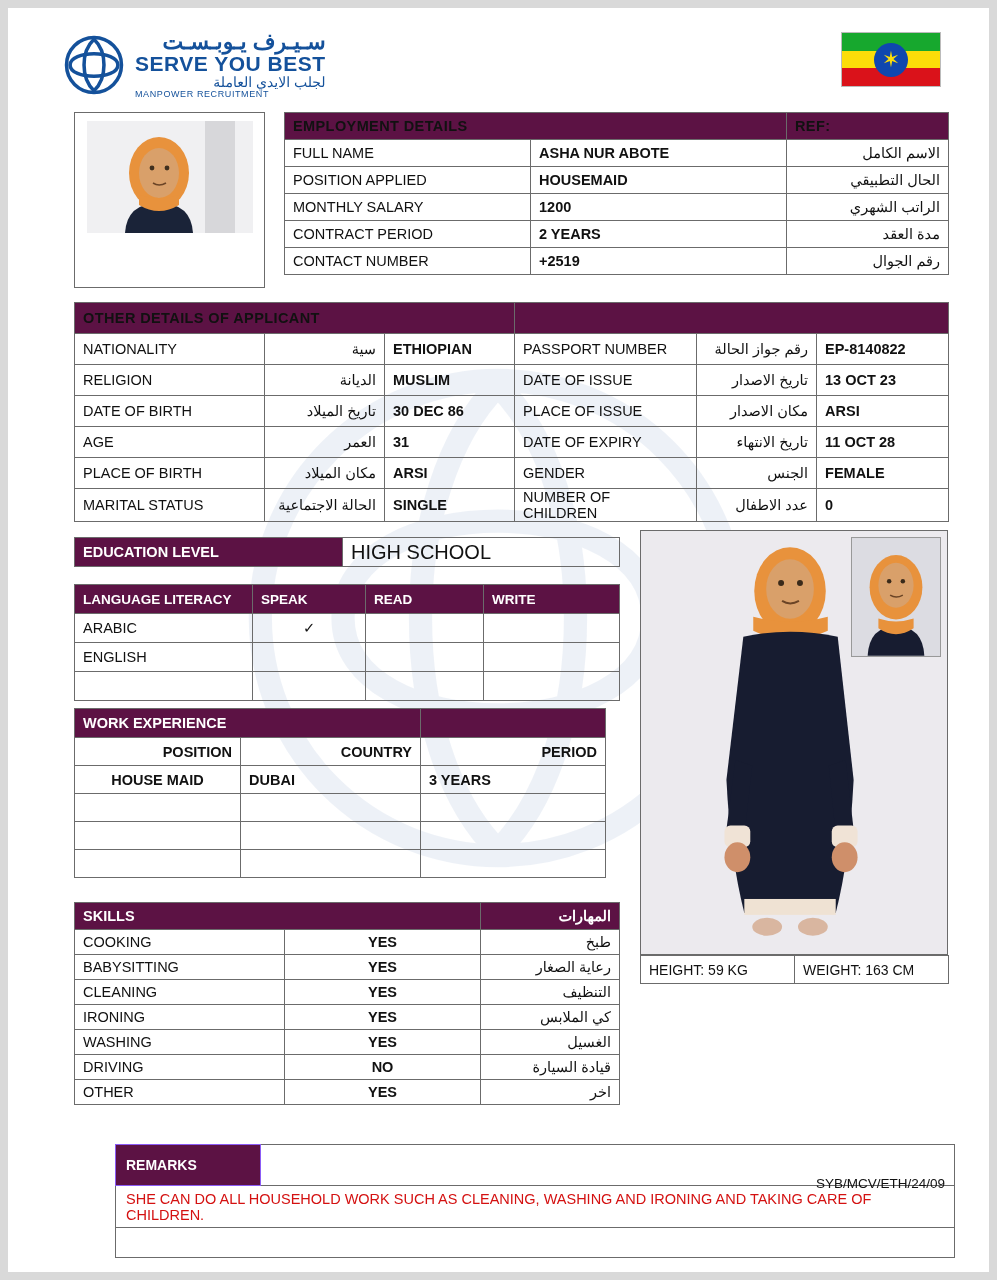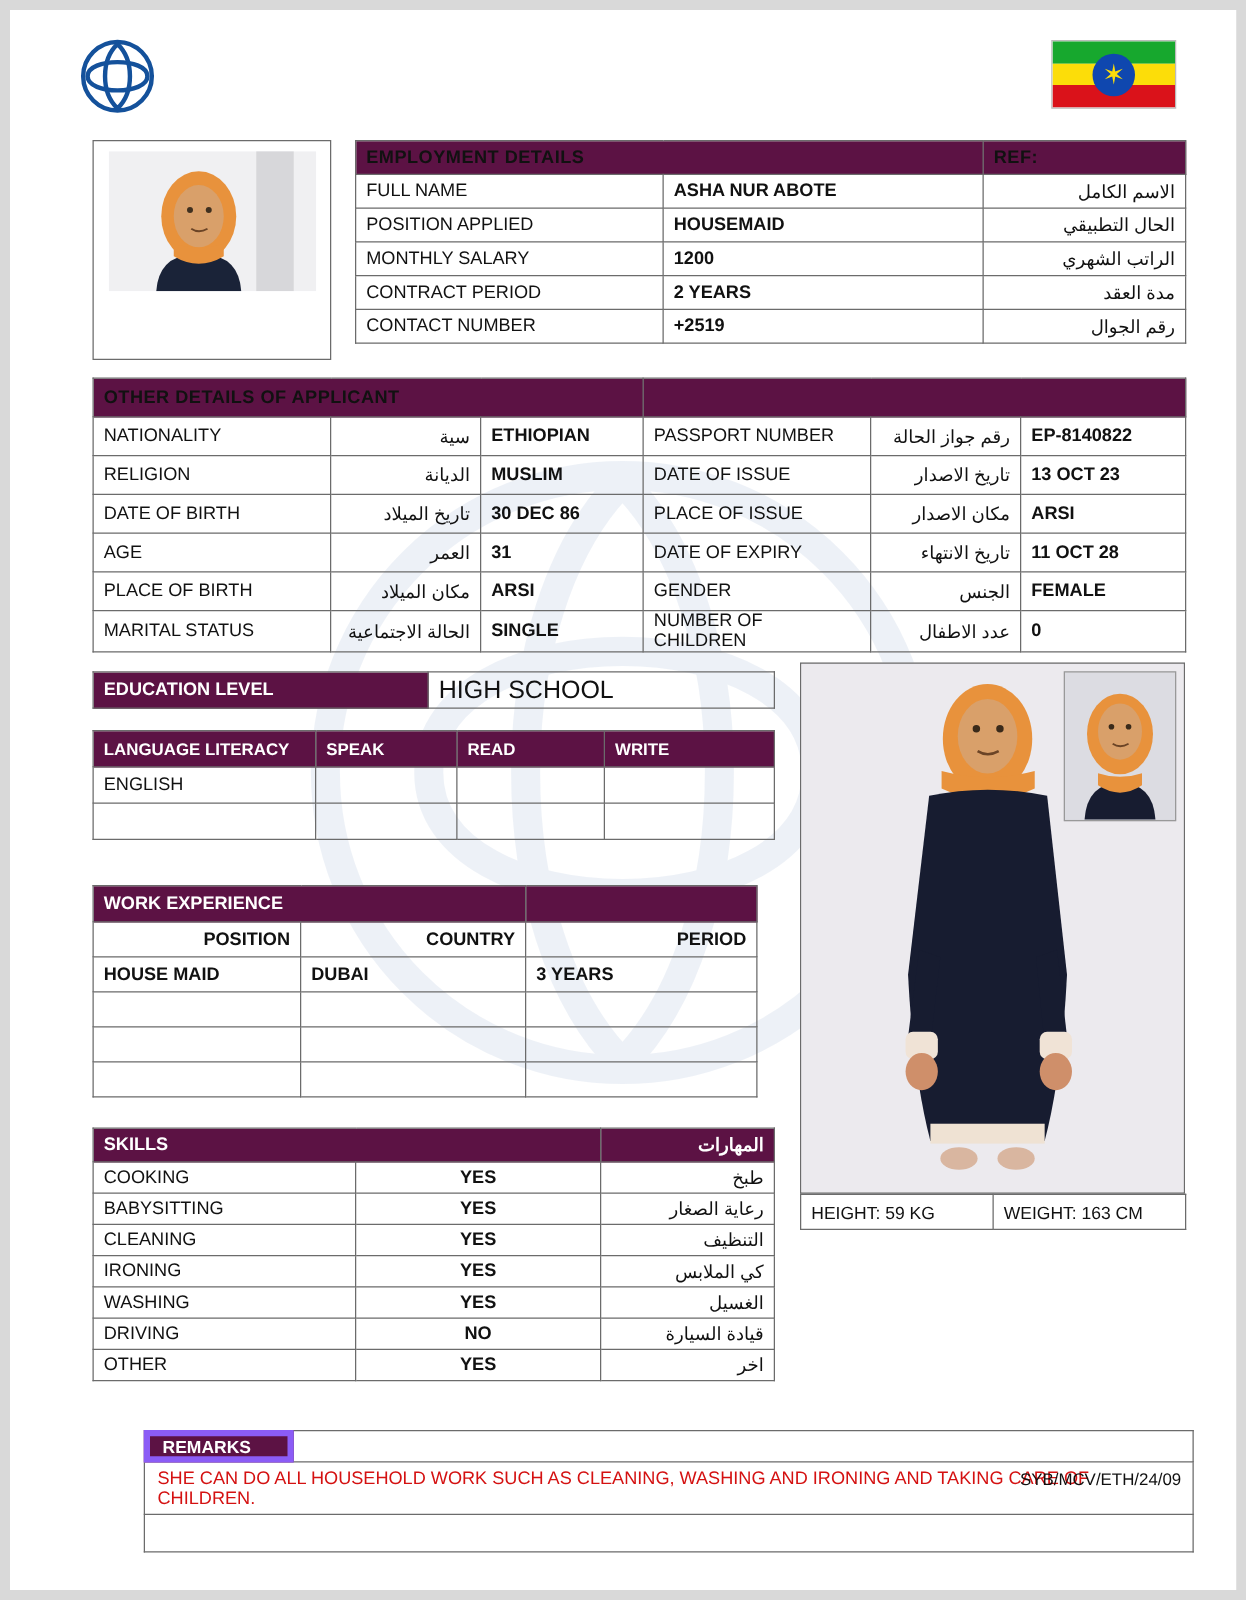--- a/index.html
+++ b/index.html
@@ -74,38 +74,38 @@
   .lang { position: absolute; left: 66px; top: 576px; width: 545px; }
   .lang th { background: #5c1244; color: #fff; font-weight: bold; font-size: 13.5px; height: 29px; }
   .lang td { height: 29px; }
   .chk { text-align: center; font-size: 16px; }
 
   
   .work { position: absolute; left: 66px; top: 700px; width: 531px; }
   .work .hdr { background: #5c1244; color: #fff; font-weight: bold; height: 29px; }
   .work th { text-align: right; font-weight: bold; height: 28px; font-size: 14.5px; padding-left: 36px; }
   .work td { height: 28px; }
-  .work .c { text-align: left; }
+  .work .c { text-align: center; }
 
   
   .skills { position: absolute; left: 66px; top: 894px; width: 545px; }
   .skills .hdr { background: #5c1244; color: #fff; font-weight: bold; height: 27px; }
   .skills td { height: 25px; }
   .skills .y { text-align: center; }
 
   
   .bigphoto { position: absolute; left: 632px; top: 522px; width: 308px; height: 425px; border: 1px solid #6b6b6b; overflow:hidden; background: #e9e9ec; }
   .inset { position:absolute; right: 6px; top: 6px; width: 90px; height: 120px; border: 1px solid #999; overflow:hidden; background:#d8d8dd; }
   .hw { position: absolute; left: 632px; top: 947px; width: 308px; }
   .hw td { height: 28px; font-size: 14px; }
 
   
   .remarks-wrap { position: absolute; left: 107px; top: 1136px; width: 840px; }
   .rem-head { display: flex; }
-  .rem-label { width: 120px; background: #5c1244; color: #fff; font-weight: bold; font-size: 14px; padding: 0 10px; border: 5px solid #8b5cf6; }
+  .rem-label { width: 146px; background: #5c1244; color: #fff; font-weight: bold; font-size: 14px; padding: 12px 10px; border: 1px solid #8b5cf6; }
   .rem-blank { flex: 1; border: 1px solid #6b6b6b; border-left: none; }
   .rem-body { border: 1px solid #6b6b6b; border-top: none; padding: 5px 10px 4px 10px; color: #d41111; font-size: 14.5px; }
   .rem-foot { border: 1px solid #6b6b6b; border-top: none; height: 30px; position: relative; }
   .ref-code { position: absolute; right: 10px; top: 32px; font-size: 13.5px; color: #111; }
 </style>
 </head>
 <body>
 
 <div class="page">
 
@@ -117,20 +117,26 @@
     </svg>
   </div>
 
   <div class="header">
     <div class="logo-wrap">
       <svg class="logo-mark" viewBox="0 0 70 70">
         <ellipse cx="35" cy="35" rx="31" ry="31" fill="none" stroke="#14519b" stroke-width="4"></ellipse>
         <path d="M8 35 C8 18 62 18 62 35 C62 52 8 52 8 35 Z" fill="none" stroke="#14519b" stroke-width="4"></path>
         <path d="M35 6 C20 20 20 50 35 64 C50 50 50 20 35 6 Z" fill="none" stroke="#14519b" stroke-width="4"></path>
       </svg>
+      <div class="logo-text">
+        <div class="logo-ar">سـيـرف يـوبـسـت</div>
+        <div class="logo-en">SERVE YOU BEST</div>
+        <div class="logo-ar2">لجلب الايدي العاملة</div>
+        <div class="logo-sub">MANPOWER RECRUITMENT</div>
+      </div>
     </div>
 
     <div class="flag">
       <div class="g"></div>
         <div class="y"></div>
         <div class="r"></div>
       <div class="disc"></div>
       <div class="star">✶</div>
     </div>
   </div>
@@ -275,20 +281,26 @@
       </colgroup>
     <thead>
       <tr>
         <th style="text-align:left">LANGUAGE LITERACY</th>
         <th style="text-align:left">SPEAK</th>
         <th style="text-align:left">READ</th>
         <th style="text-align:left">WRITE</th>
       </tr>
     </thead>
     <tbody>
+      <tr>
+        <td>ARABIC</td>
+        <td class="chk">✓</td>
+        <td class="chk"></td>
+        <td class="chk"></td>
+      </tr>
       <tr>
         <td>ENGLISH</td>
         <td class="chk"></td>
         <td class="chk"></td>
         <td class="chk"></td>
       </tr>
       <tr>
         <td></td>
         <td></td>
         <td></td>

